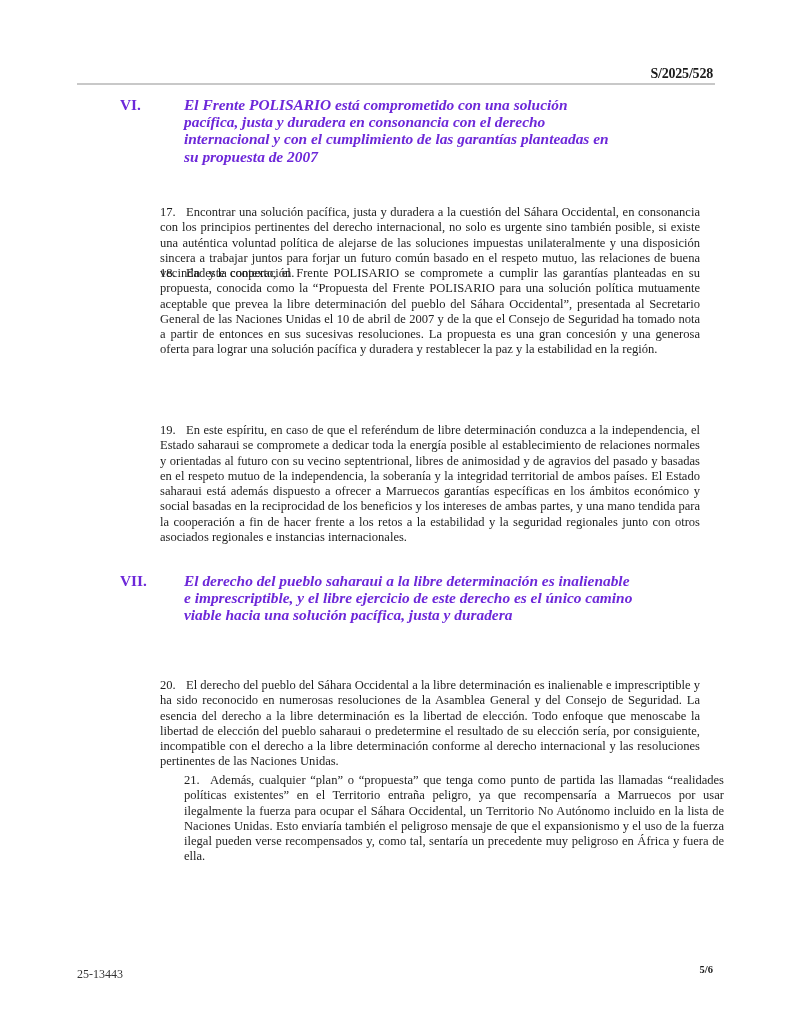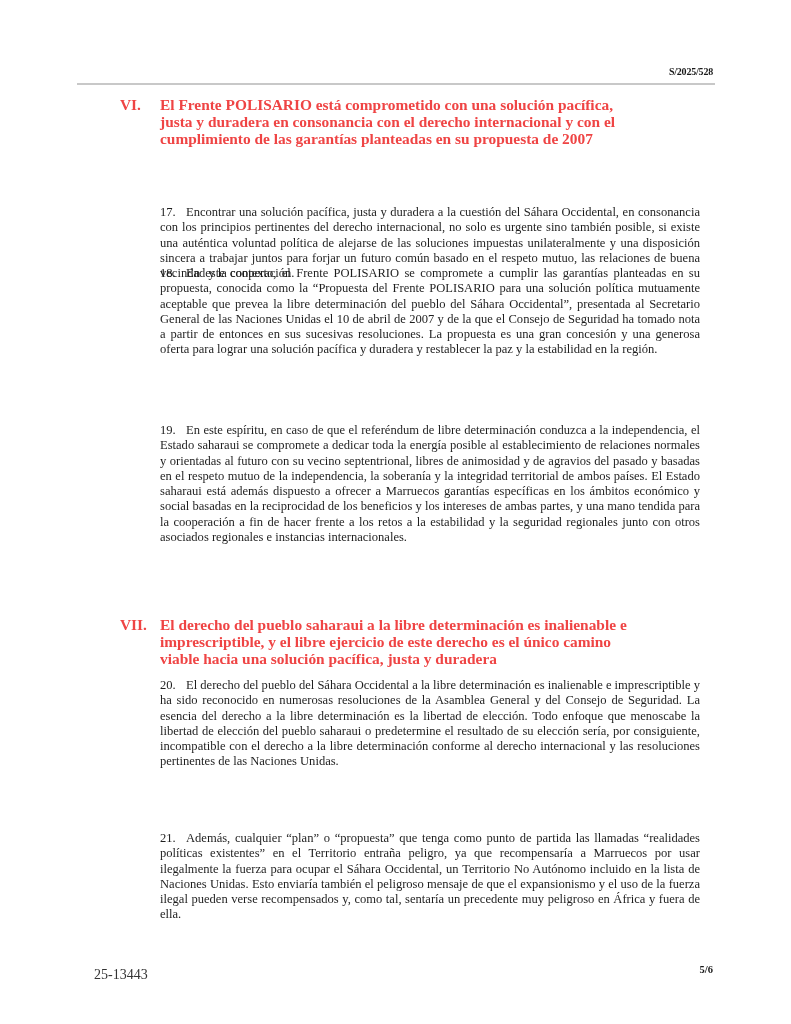--- a/index.html
+++ b/index.html
@@ -13,68 +13,69 @@
       position: relative;
       overflow: hidden;
       font-family: "Liberation Serif", "DejaVu Serif", serif;
       color: #1a1a1a;
     }
     .doc-symbol {
       position: absolute;
       top: 66px;
       right: 78px;
       font-weight: bold;
-      font-size: 10px;
+      font-size: 14px;
       letter-spacing: -0.2px;
       padding-left: 16px;
     }
     .header-rule {
       position: absolute;
       top: 83px;
       left: 77px;
       width: 638px;
       height: 2px;
       background: #c8c8c8;
     }
     .section-heading {
       position: absolute;
       left: 120px;
       width: 500px;
       font-weight: bold;
       font-size: 15.4px;
       line-height: 17.2px;
-      color: #ef4444;
+      color: #6d28d9;
     }
     .section-heading .num {
       position: absolute;
       left: 0;
       top: 0;
     }
     .section-heading .txt {
       display: block;
-      margin-left: 40px;
+      margin-left: 64px;
+      font-style: italic;
     }
     .para {
       position: absolute;
       left: 160px;
       width: 540px;
       font-size: 12.55px;
       line-height: 15.3px;
       text-align: justify;
       color: #1e1e1e;
     }
     .para .pnum {
       display: inline-block;
       width: 26px;
     }
     .footer-left {
       position: absolute;
       top: 967px;
-      left: 94px;
-      font-size: 14px;
+      left: 77px;
+      font-size: 12px;
       color: #333;
     }
     .footer-right {
       position: absolute;
       top: 964px;
       right: 78px;
       font-size: 10.5px;
       font-weight: bold;
       padding-left: 10px;
     }
@@ -95,27 +96,27 @@
 </div>
 
 <div class="para" style="top: 266px;">
   <span class="pnum">18.</span><span>En este contexto, el Frente POLISARIO se compromete a cumplir las garantías planteadas en su propuesta, conocida como la “Propuesta del Frente POLISARIO para una solución política mutuamente aceptable que prevea la libre determinación del pueblo del Sáhara Occidental”, presentada al Secretario General de las Naciones Unidas el 10 de abril de 2007 y de la que el Consejo de Seguridad ha tomado nota a partir de entonces en sus sucesivas resoluciones. La propuesta es una gran concesión y una generosa oferta para lograr una solución pacífica y duradera y restablecer la paz y la estabilidad en la región.</span>
 </div>
 
 <div class="para" style="top: 423px;">
   <span class="pnum">19.</span><span>En este espíritu, en caso de que el referéndum de libre determinación conduzca a la independencia, el Estado saharaui se compromete a dedicar toda la energía posible al establecimiento de relaciones normales y orientadas al futuro con su vecino septentrional, libres de animosidad y de agravios del pasado y basadas en el respeto mutuo de la independencia, la soberanía y la integridad territorial de ambos países. El Estado saharaui está además dispuesto a ofrecer a Marruecos garantías específicas en los ámbitos económico y social basadas en la reciprocidad de los beneficios y los intereses de ambas partes, y una mano tendida para la cooperación a fin de hacer frente a los retos a la estabilidad y la seguridad regionales junto con otros asociados regionales e instancias internacionales.</span>
 </div>
 
-<div class="section-heading" style="top: 616px; width: 520px;">
+<div class="section-heading" style="top: 572px; width: 520px;">
   <span class="num">VII.</span>
   <span class="txt">El derecho del pueblo saharaui a la libre determinación es inalienable e imprescriptible, y el libre ejercicio de este derecho es el único camino viable hacia una solución pacífica, justa y duradera</span>
 </div>
 
 <div class="para" style="top: 678px; font-family: Liberation Serif, serif;">
   <span class="pnum">20.</span><span>El derecho del pueblo del Sáhara Occidental a la libre determinación es inalienable e imprescriptible y ha sido reconocido en numerosas resoluciones de la Asamblea General y del Consejo de Seguridad. La esencia del derecho a la libre determinación es la libertad de elección. Todo enfoque que menoscabe la libertad de elección del pueblo saharaui o predetermine el resultado de su elección sería, por consiguiente, incompatible con el derecho a la libre determinación conforme al derecho internacional y las resoluciones pertinentes de las Naciones Unidas.</span>
 </div>
 
-<div class="para" style="top: 831px;">
+<div class="para" style="top: 773px; margin-left: 24px;">
   <span class="pnum">21.</span><span>Además, cualquier “plan” o “propuesta” que tenga como punto de partida las llamadas “realidades políticas existentes” en el Territorio entraña peligro, ya que recompensaría a Marruecos por usar ilegalmente la fuerza para ocupar el Sáhara Occidental, un Territorio No Autónomo incluido en la lista de Naciones Unidas. Esto enviaría también el peligroso mensaje de que el expansionismo y el uso de la fuerza ilegal pueden verse recompensados y, como tal, sentaría un precedente muy peligroso en África y fuera de ella.</span>
 </div>
 
 <div class="footer-left">25-13443</div>
 <div class="footer-right">5/6</div>
 
 </body></html>

